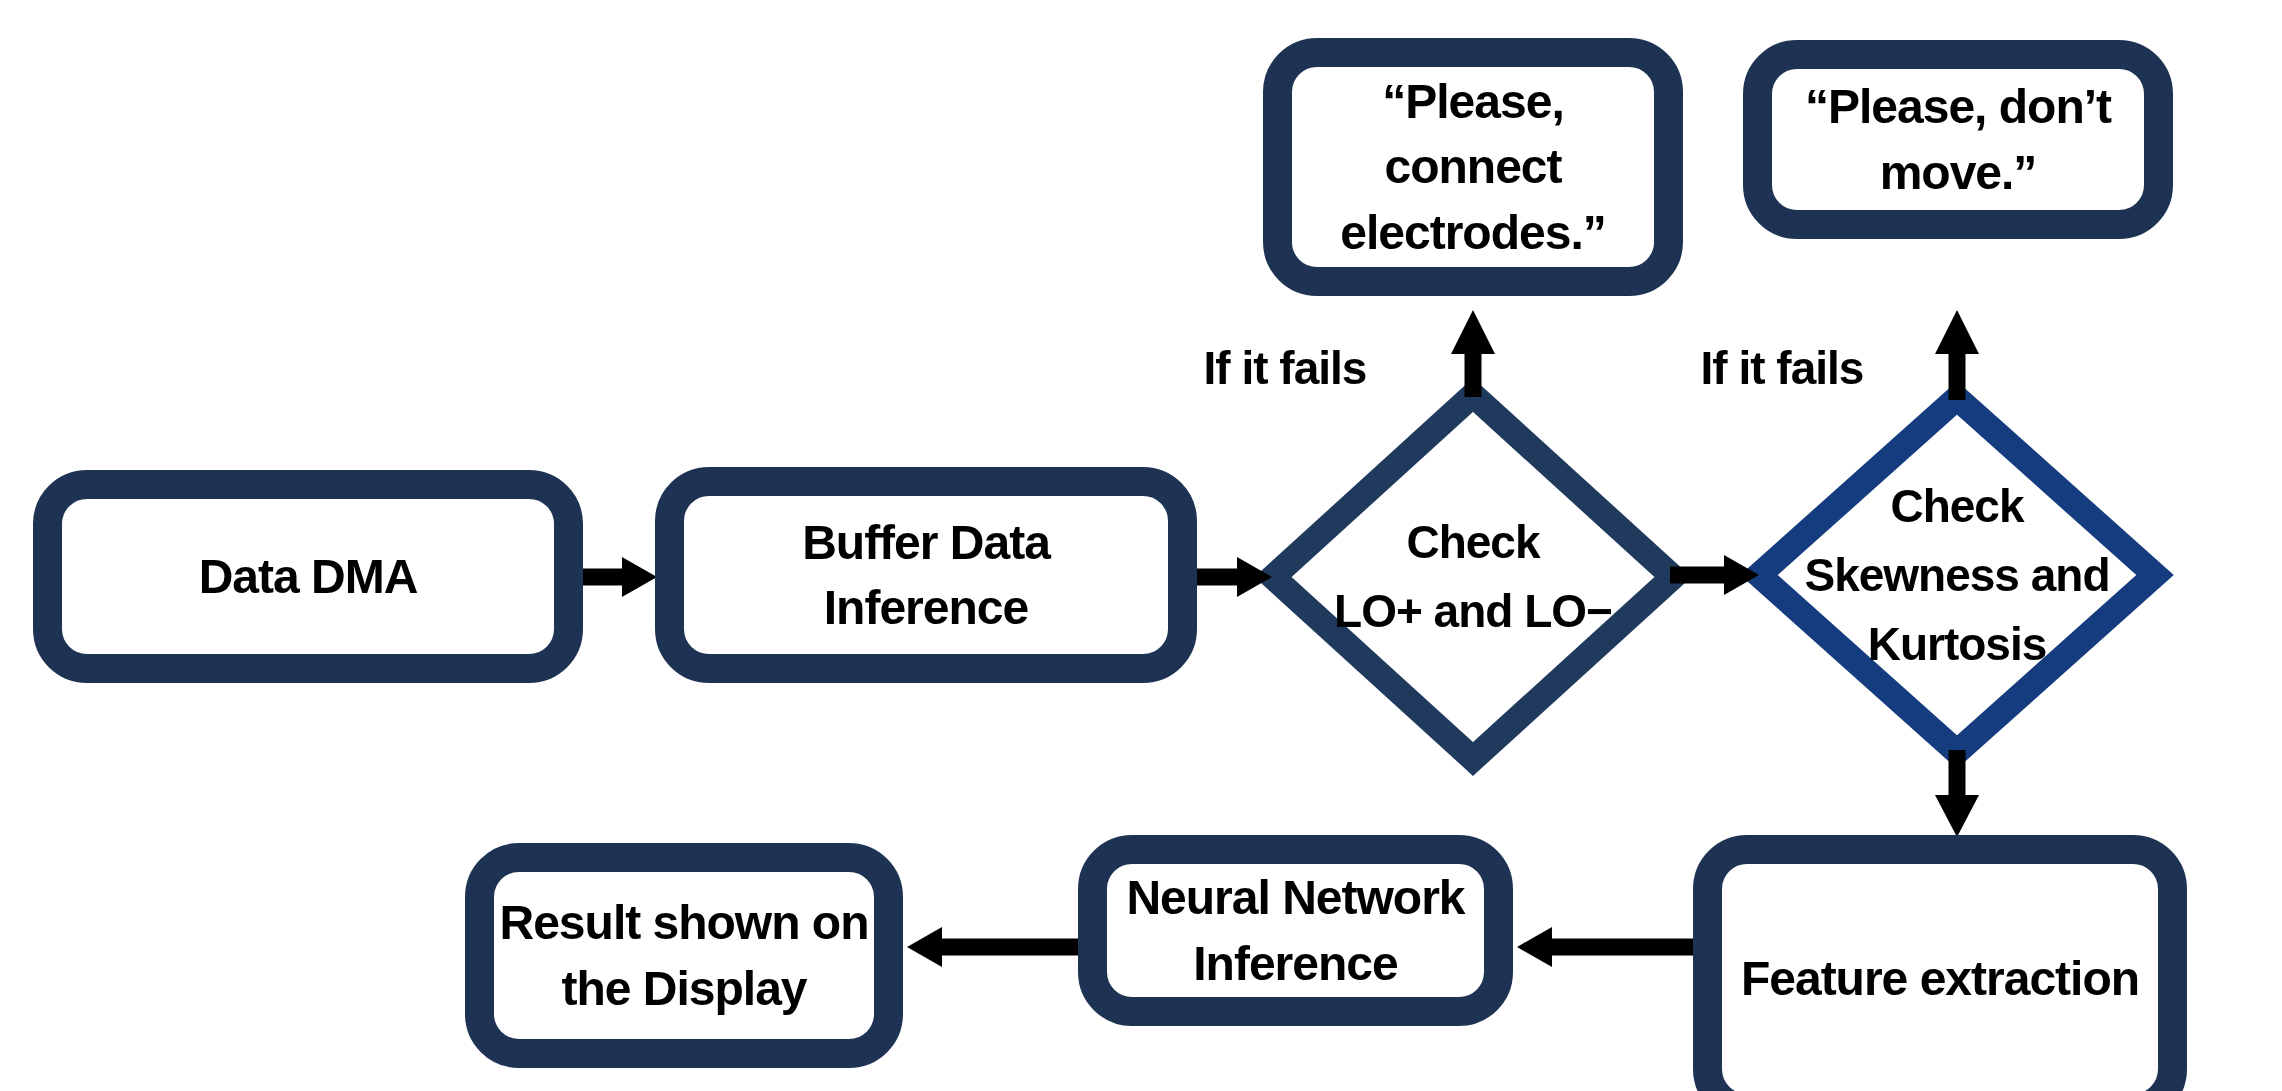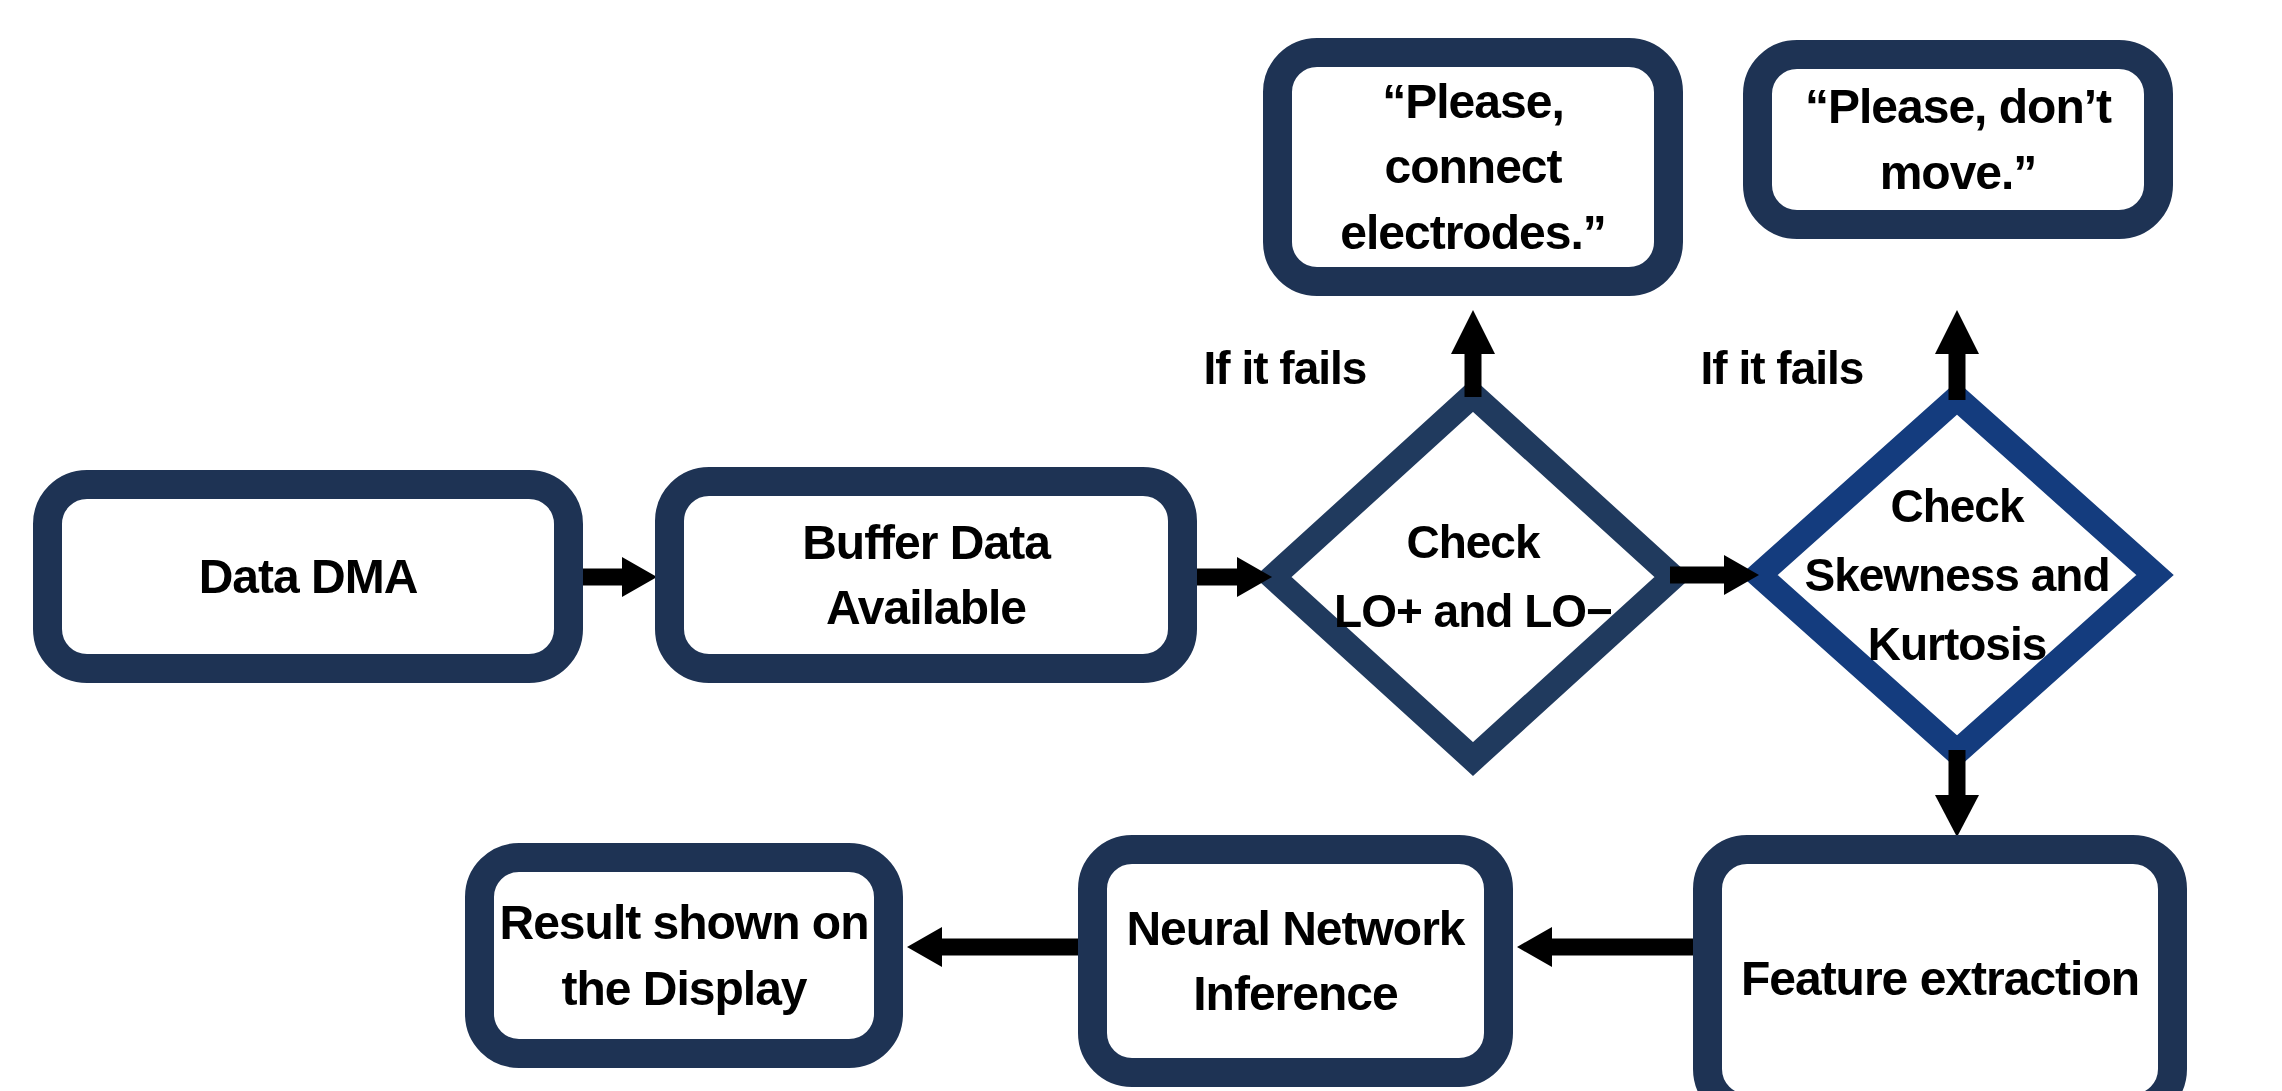--- a/index.html
+++ b/index.html
@@ -74,39 +74,39 @@
     <polygon class="head" points="942,927 942,967 907,947"></polygon>
   </g>
 </svg>
 
 <div class="node" style="left:33px;top:470px;width:550px;height:213px;">
   <span>Data DMA</span>
 </div>
 
 <div class="node" style="left:655px;top:467px;width:542px;height:216px;">
   <span>Buffer Data
-Available</span>
+Inference</span>
 </div>
 
 <div class="node" style="left:1263px;top:38px;width:420px;height:258px;">
   <span>“Please,
 connect
 electrodes.”</span>
 </div>
 
 <div class="node" style="left:1743px;top:40px;width:430px;height:199px;">
   <span>“Please, don’t
 move.”</span>
 </div>
 
 <div class="node" style="left:1693px;top:835px;width:494px;height:288px;">
   <span>Feature extraction</span>
 </div>
 
-<div class="node" style="left:1078px;top:835px;width:435px;height:252px;">
+<div class="node" style="left:1078px;top:835px;width:435px;height:191px;">
   <span>Neural Network
 Inference</span>
 </div>
 
 <div class="node" style="left:465px;top:835px;width:438px;height:225px;margin-top:8px;">
   <span>Result shown on
 the Display</span>
 </div>
 
 <div class="dlabel" style="left:1473px;top:577px;">Check

